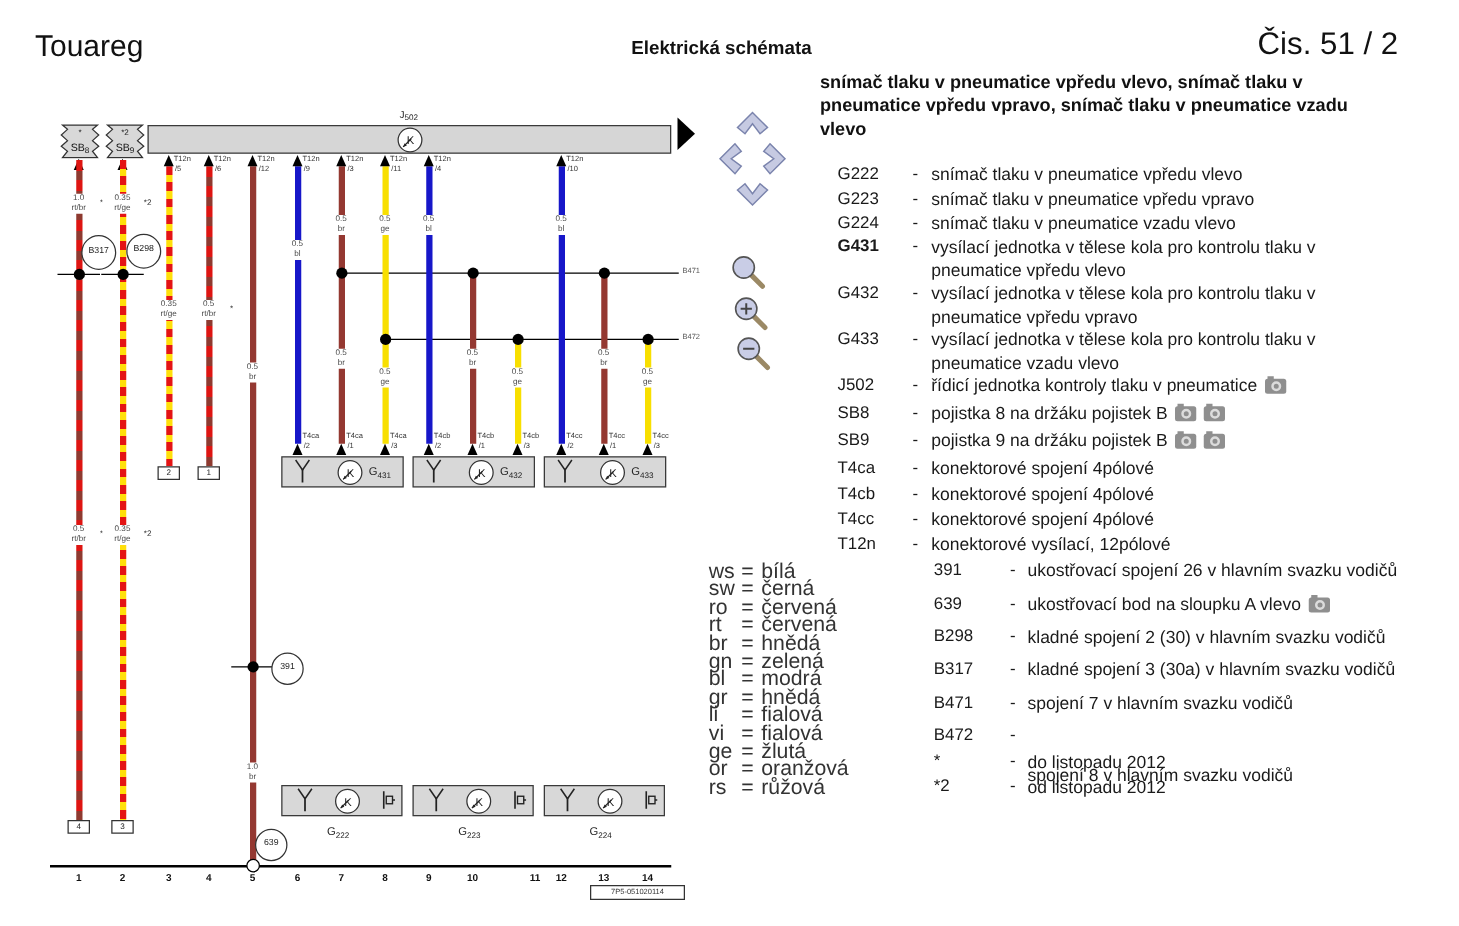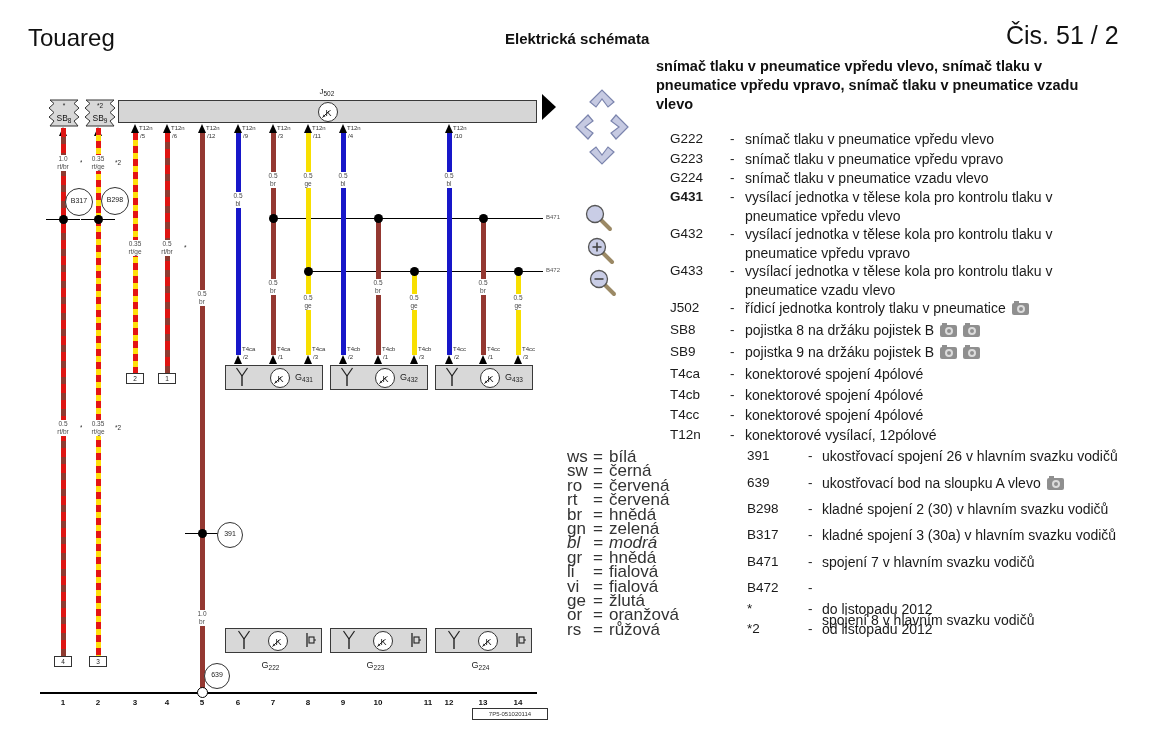--- a/index.html
+++ b/index.html
@@ -455,21 +455,21 @@
         <div class="abs lg-term" style="left: 747px; top: 621px;">*2</div>
         <div class="abs lg-dash" style="left: 808px; top: 621px;">-</div>
         <div class="abs lg-desc" style="left: 822px; top: 620px; width: 345px;"><span>od listopadu 2012</span></div>
       </div>
       <div class="abs cc-row" style="left: 567px; top: 447px;"><span class="cc-code">ws</span><span class="cc-eq">=</span><span>bílá</span></div>
       <div class="abs cc-row" style="left: 567px; top: 461.4px;"><span class="cc-code">sw</span><span class="cc-eq">=</span><span>černá</span></div>
       <div class="abs cc-row" style="left: 567px; top: 475.8px;"><span class="cc-code">ro</span><span class="cc-eq">=</span><span>červená</span></div>
       <div class="abs cc-row" style="left: 567px; top: 490.2px;"><span class="cc-code">rt</span><span class="cc-eq">=</span><span>červená</span></div>
       <div class="abs cc-row" style="left: 567px; top: 504.6px;"><span class="cc-code">br</span><span class="cc-eq">=</span><span>hnědá</span></div>
       <div class="abs cc-row" style="left: 567px; top: 519px;"><span class="cc-code">gn</span><span class="cc-eq">=</span><span>zelená</span></div>
-      <div class="abs cc-row" style="left: 567px; top: 533.4px; font-style: italic;"><span class="cc-code">bl</span><span class="cc-eq">=</span><span>modrá</span></div>
+      <div class="abs cc-row" style="left: 567px; top: 533.4px;"><span class="cc-code">bl</span><span class="cc-eq">=</span><span>modrá</span></div>
       <div class="abs cc-row" style="left: 567px; top: 547.8px;"><span class="cc-code">gr</span><span class="cc-eq">=</span><span>hnědá</span></div>
       <div class="abs cc-row" style="left: 567px; top: 562.2px;"><span class="cc-code">li</span><span class="cc-eq">=</span><span>fialová</span></div>
       <div class="abs cc-row" style="left: 567px; top: 576.6px;"><span class="cc-code">vi</span><span class="cc-eq">=</span><span>fialová</span></div>
       <div class="abs cc-row" style="left: 567px; top: 591px;"><span class="cc-code">ge</span><span class="cc-eq">=</span><span>žlutá</span></div>
       <div class="abs cc-row" style="left: 567px; top: 605.4px;"><span class="cc-code">or</span><span class="cc-eq">=</span><span>oranžová</span></div>
       <div class="abs cc-row" style="left: 567px; top: 619.8px;"><span class="cc-code">rs</span><span class="cc-eq">=</span><span>růžová</span></div>
     </div>
 
 </div>
 

